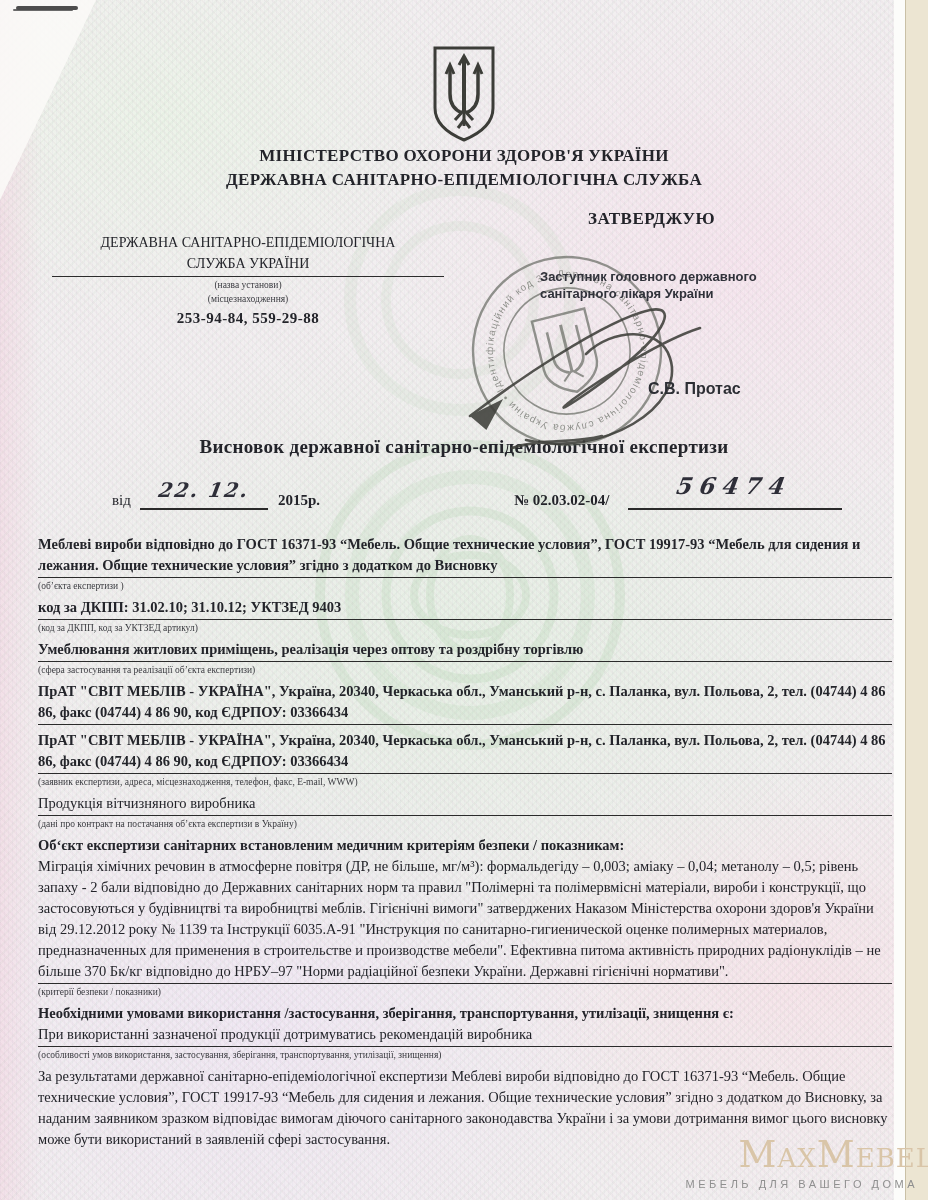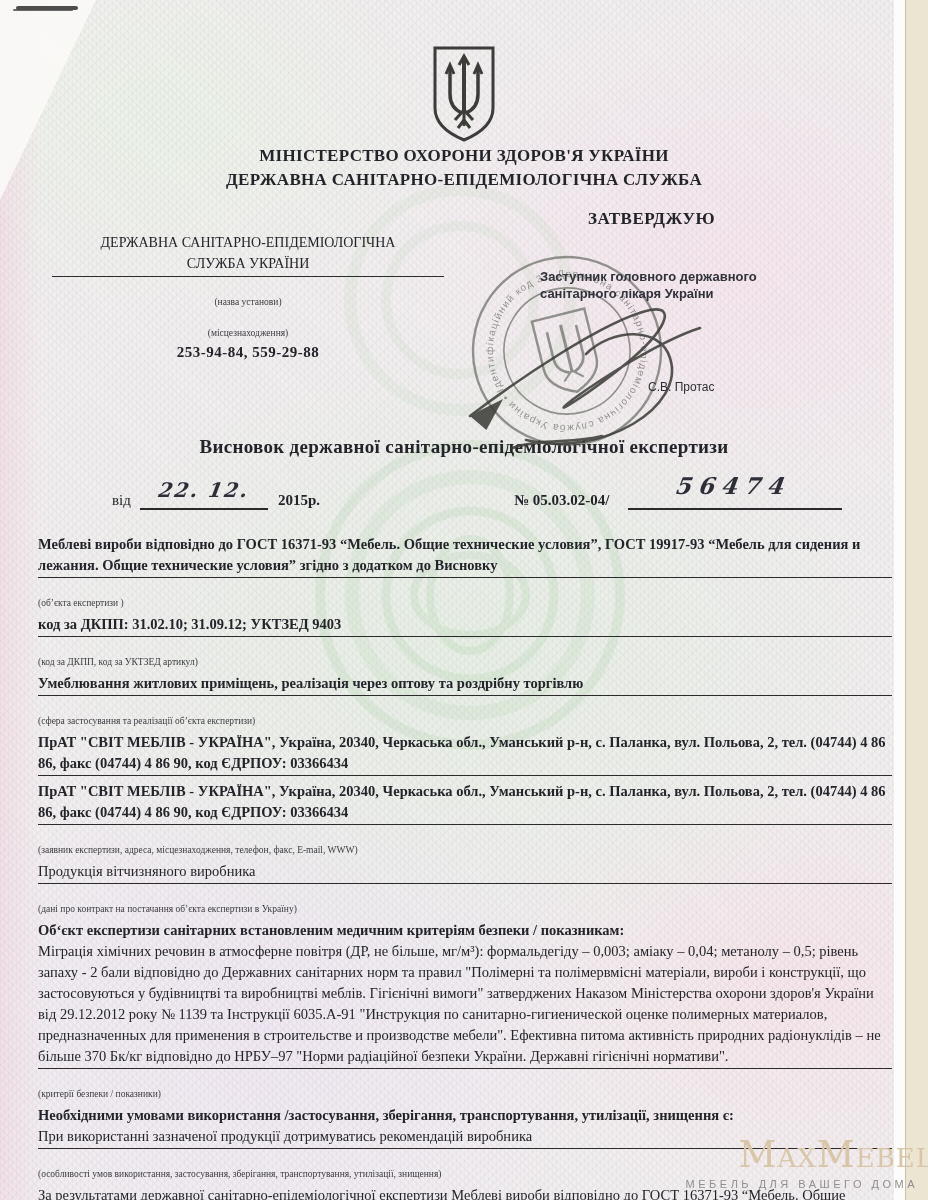--- a/index.html
+++ b/index.html
@@ -27,24 +27,24 @@
   .edge-strip{position:absolute;right:0;top:0;bottom:0;width:22px;background:#ece5d2;
     border-left:1px solid #c9c0a6;z-index:1;}
   .guilloche{position:absolute;z-index:1;pointer-events:none;}
   .hdr{left:0;width:100%;text-align:center;font-weight:bold;font-size:17px;letter-spacing:.3px;}
   .approve{font-weight:bold;font-size:17px;letter-spacing:.5px;}
   .inst{left:52px;top:232px;width:392px;text-align:center;}
   .inst .name{font-size:14px;line-height:21px;border-bottom:1.5px solid #2c2c2c;padding-bottom:2px;}
   .inst .addr{font-size:14.5px;font-weight:bold;line-height:20px;border-bottom:1.5px solid #2c2c2c;
     padding-bottom:3px;margin-top:3px;}
   .inst .phones{font-weight:bold;font-size:15px;margin-top:5px;letter-spacing:.5px;}
-  .cap{font-size:9.5px;line-height:12px;color:#3a3b40;margin-top:19px;}
+  .cap{font-size:9.5px;line-height:12px;color:#3a3b40;margin-top:2px;}
   .officer{font-family:"Liberation Sans",sans-serif;font-weight:bold;font-size:13px;line-height:17px;
     color:#30323a;z-index:4;}
-  .signer{font-family:"Liberation Sans",sans-serif;font-weight:normal;font-size:12px;color:#2c2e34;z-index:5;}
+  .signer{font-family:"Liberation Sans",sans-serif;font-weight:bold;font-size:16px;color:#2c2e34;z-index:5;}
   .stamp{z-index:3;opacity:.62;transform:rotate(-14deg);}
   .sig{z-index:4;opacity:.88;}
   .doc-title{left:0;width:100%;text-align:center;font-size:19px;font-weight:bold;letter-spacing:.3px;}
   .meta-lbl{font-size:15px;}
   .meta-lbl.b{font-weight:bold;}
   .hand-line{position:absolute;border-bottom:2px solid #2a2a2a;text-align:center;}
   .hand{font-style:italic;font-weight:600;color:#2e2e38;transform:skewX(-10deg);display:inline-block;
     font-family:"DejaVu Serif",serif;}
   .body-flow{left:38px;top:534px;width:854px;z-index:2;}
   .fld{border-bottom:1.6px solid #2b2b2b;padding-bottom:1px;}
@@ -147,34 +147,34 @@
   </div>
   <div class="layer signer" style="left:648px;top:380px;">С.В. Протас</div>
 
   <div class="layer doc-title" style="top:436px;">Висновок державної санітарно-епідеміологічної експертизи</div>
 
   <div class="layer meta-lbl" style="left:112px;top:492px;">від</div>
   <div class="layer hand-line" style="left:140px;top:478px;width:128px;height:30px;">
     <span class="hand" style="font-size:20px;letter-spacing:2px;">22. 12.</span>
   </div>
   <div class="layer meta-lbl b" style="left:278px;top:492px;">2015р.</div>
-  <div class="layer meta-lbl b" style="left:514px;top:492px;">№ 05.03.02-04/</div>
+  <div class="layer meta-lbl b" style="left:514px;top:492px;">№ 02.03.02-04/</div>
   <div class="layer hand-line" style="left:628px;top:472px;width:214px;height:36px;">
     <span class="hand" style="font-size:23px;letter-spacing:7px;">56474</span>
   </div>
 
   <div class="layer body-flow">
 
     <div class="sec">
       <div class="fld fld-text">Меблеві вироби відповідно до ГОСТ 16371-93 “Мебель. Общие технические условия”, ГОСТ 19917-93 “Мебель для сидения и лежания. Общие технические условия” згідно з додатком до Висновку</div>
       <div class="cap">(об’єкта експертизи )</div>
     </div>
 
     <div class="sec">
-      <div class="fld fld-text">код за ДКПП: 31.02.10; 31.09.12; УКТЗЕД 9403</div>
+      <div class="fld fld-text">код за ДКПП: 31.02.10; 31.10.12; УКТЗЕД 9403</div>
       <div class="cap">(код за ДКПП, код за УКТЗЕД артикул)</div>
     </div>
 
     <div class="sec">
       <div class="fld fld-text">Умеблювання житлових приміщень, реалізація через оптову та роздрібну торгівлю</div>
       <div class="cap">(сфера застосування та реалізації об’єкта експертизи)</div>
     </div>
 
     <div class="sec">
       <div class="fld fld-text">ПрАТ "СВІТ МЕБЛІВ - УКРАЇНА", Україна, 20340, Черкаська обл., Уманський р-н, с. Паланка, вул. Польова, 2, тел. (04744) 4 86 86, факс (04744) 4 86 90, код ЄДРПОУ: 03366434</div>

